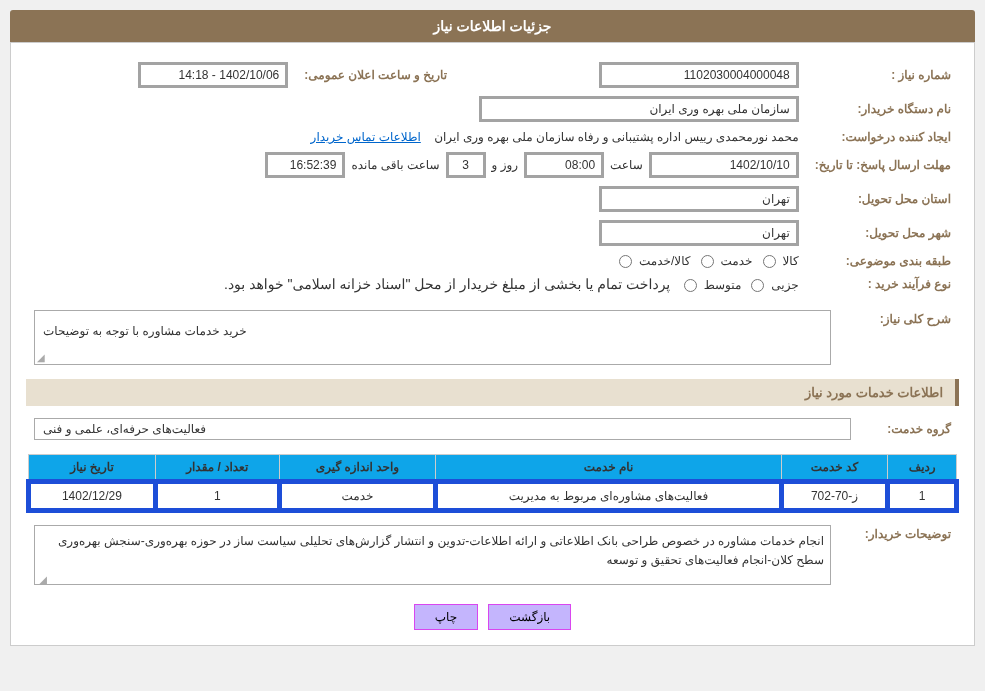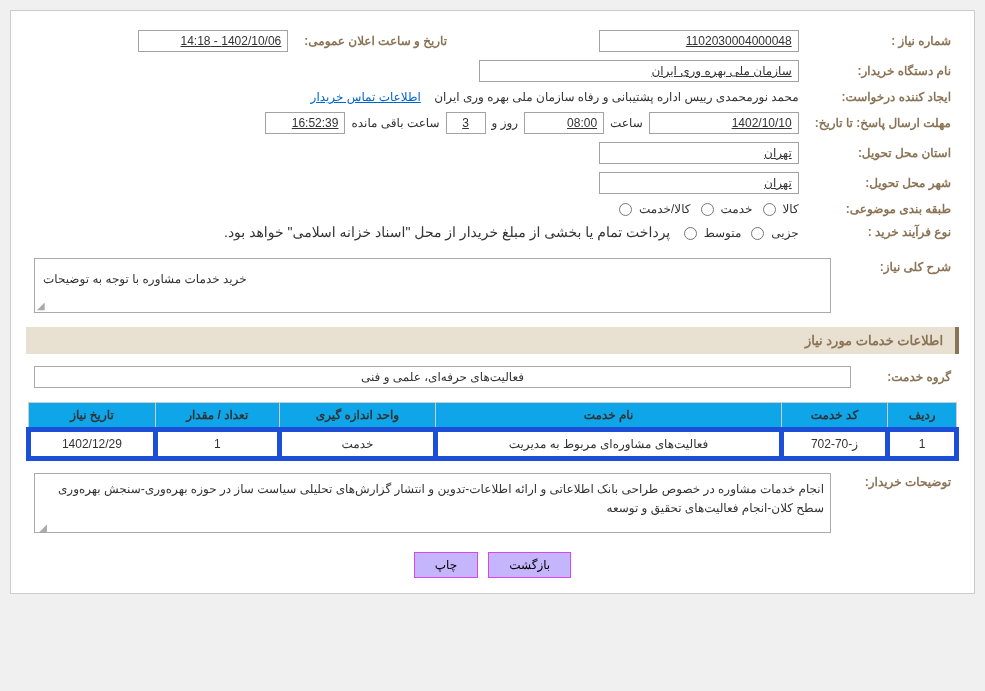--- a/index.html
+++ b/index.html
@@ -44,26 +44,25 @@
       color: #8B7355;
       font-weight: bold;
       white-space: nowrap;
       text-align: right;
       width: 140px;
     }
     .value-cell {
       text-align: right;
     }
     .input-box {
-      border: 1px solid #a3a3a3;
+      border: 3px solid #a3a3a3;
       background: white;
       padding: 3px 6px;
       min-height: 22px;
       display: inline-block;
-      text-decoration: underline;
     }
     .input-wide {
       width: 200px;
     }
     .input-medium {
       width: 150px;
     }
     .input-narrow {
       width: 80px;
     }
@@ -174,27 +173,30 @@
       text-align: right;
       padding: 4px 8px;
       width: 100px;
     }
     .group-value-box {
       border: 1px solid #aaa;
       background: white;
       padding: 3px 8px;
       flex: 1;
       min-height: 22px;
-      text-align: center;
+      text-align: left;
     }
   </style>
 </head>
 <body>
 
 <div class="page-container">
+  <div class="header-bar">
+    <span>جزئیات اطلاعات نیاز</span>
+  </div>
   <div class="main-content content-wrapper">
 
     <table class="info-table">
       <tbody>
           <tr>
         <td class="label-cell">شماره نیاز :</td>
         <td class="value-cell">
           <span class="input-box input-wide">1102030004000048</span>
         </td>
         <td class="label-cell" style="text-align:left;">تاریخ و ساعت اعلان عمومی:</td>

